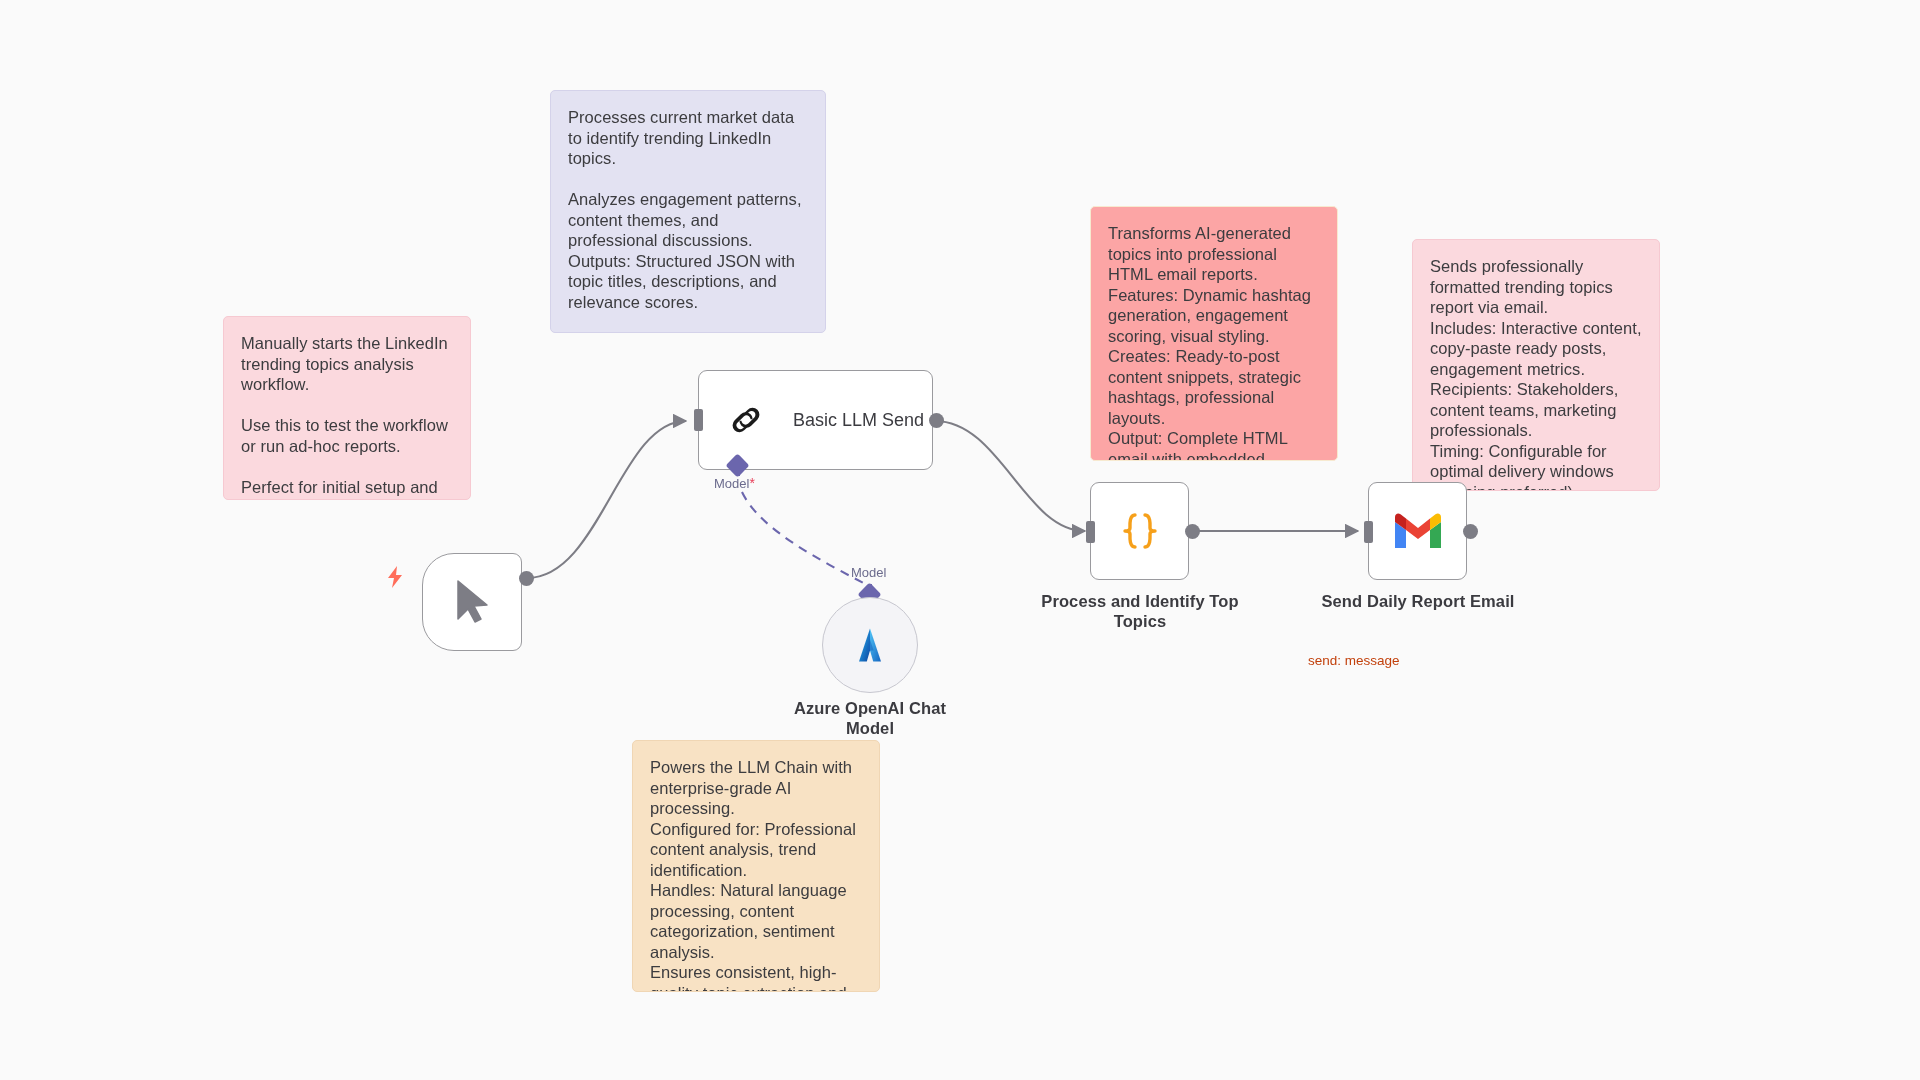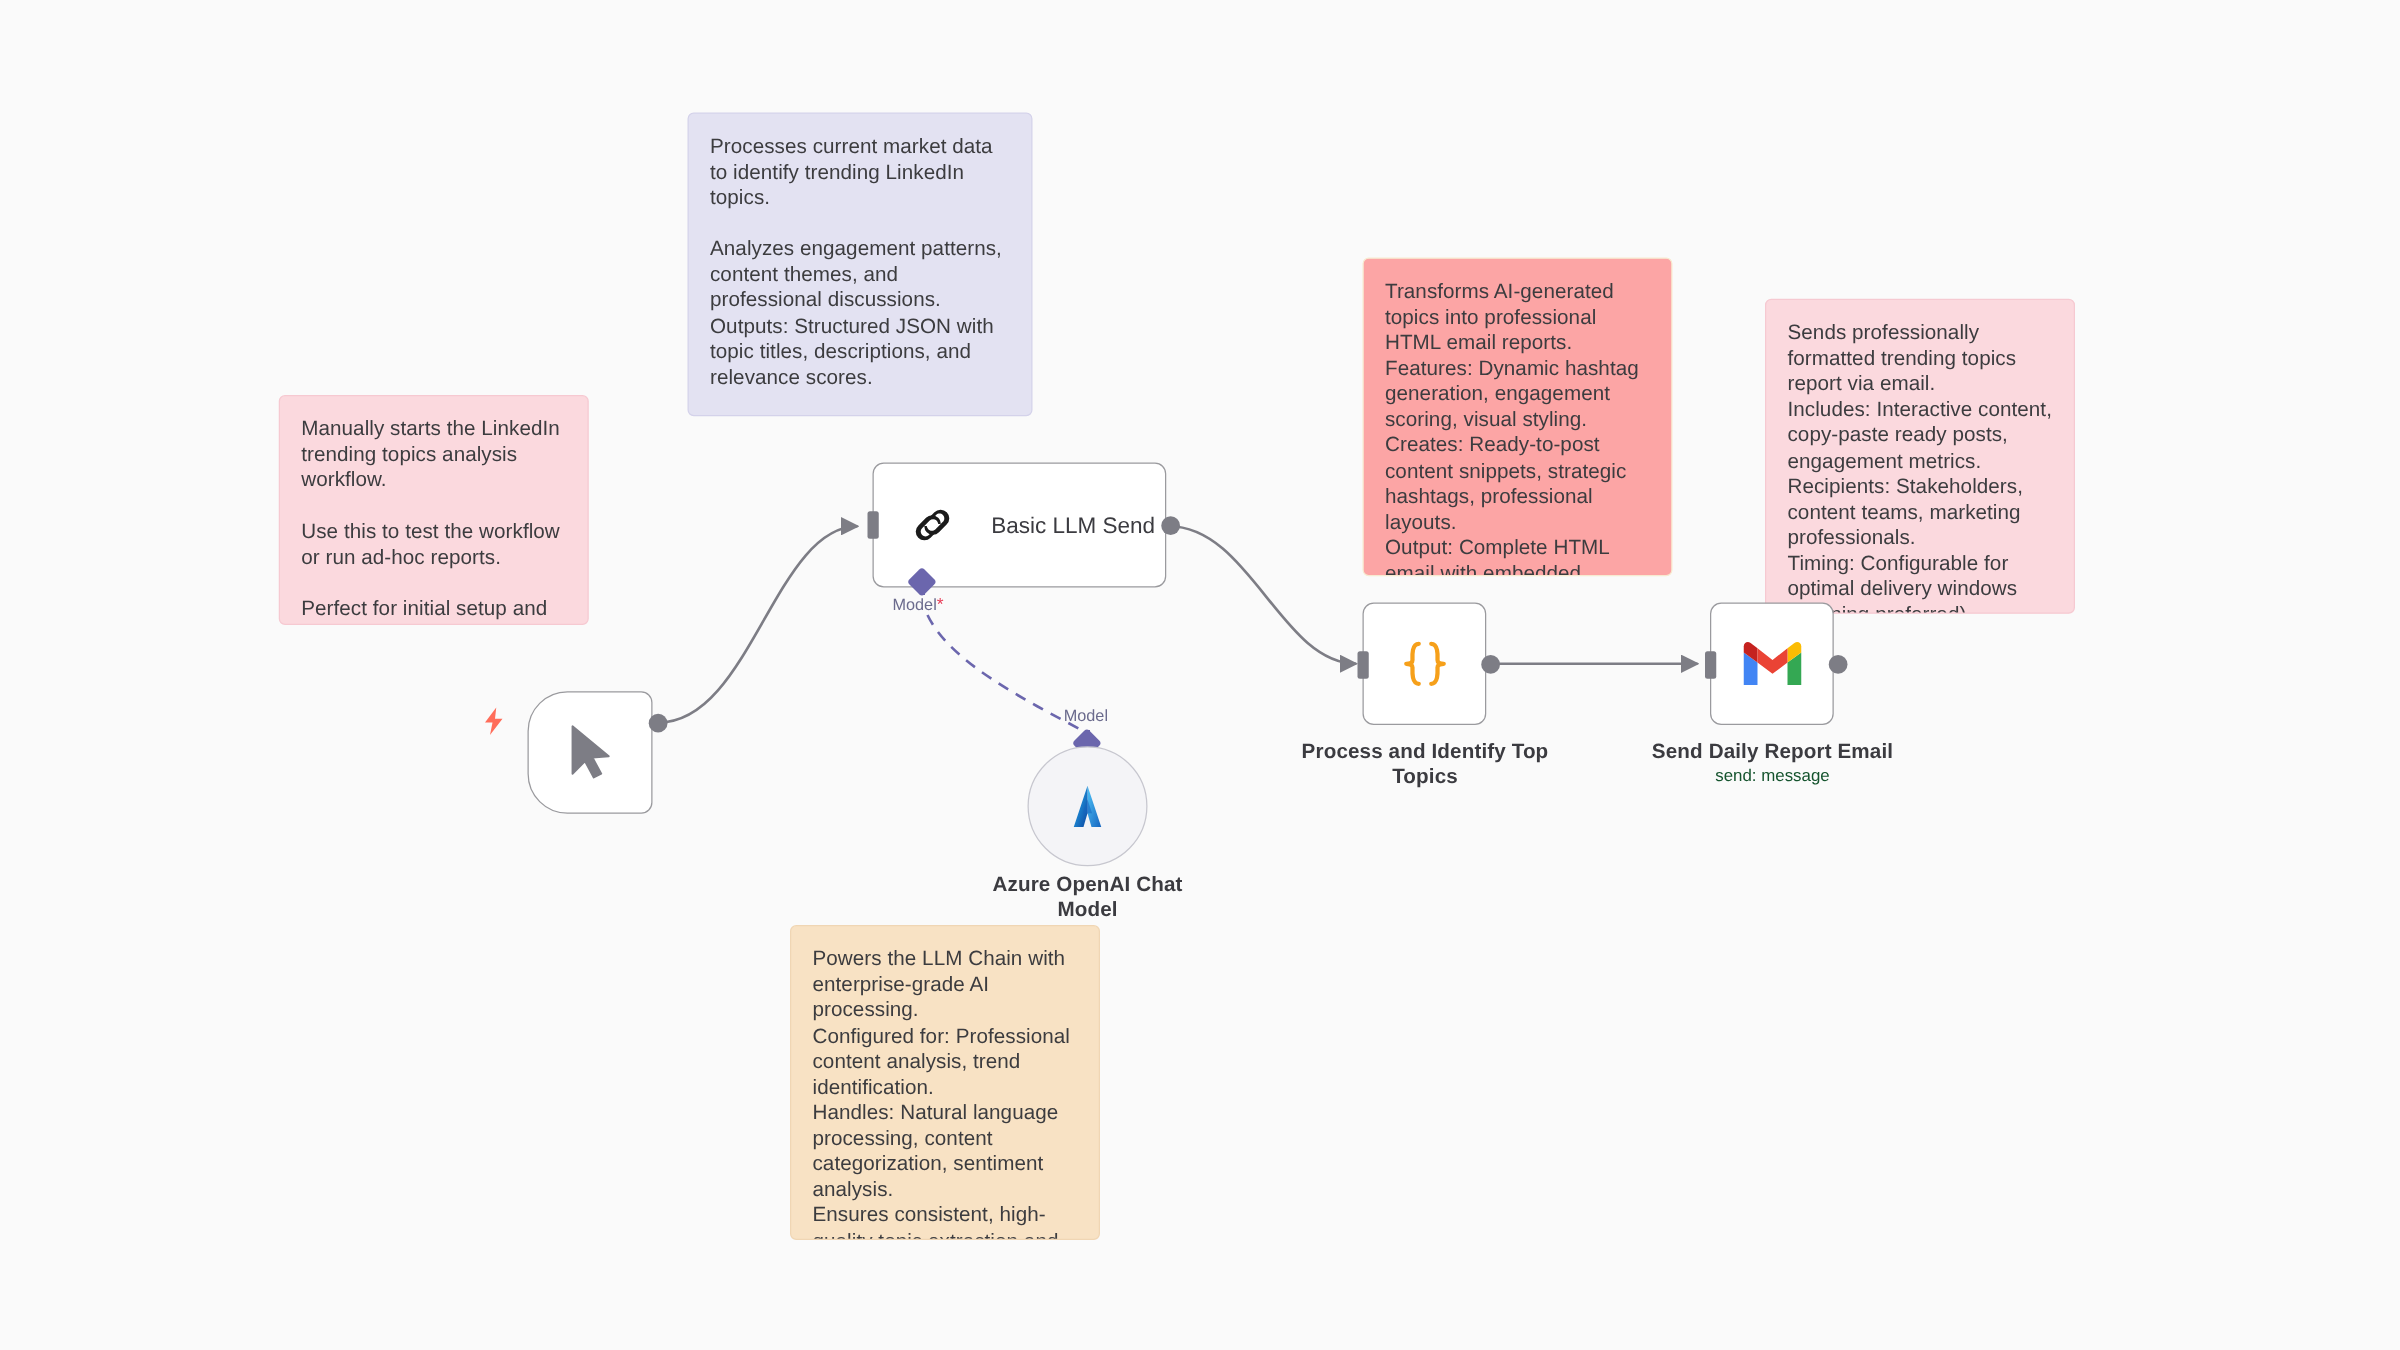--- a/index.html
+++ b/index.html
@@ -60,24 +60,24 @@
     position: absolute;
     text-align: center;
     font-size: 16.5px;
     font-weight: bold;
     color: #3b3b40;
     line-height: 20px;
     letter-spacing: 0.1px;
   }
   .node-sublabel {
     position: absolute;
-    text-align: center;
     font-size: 13.5px;
-    color: #14532d;
+    color: #c2410c;
     line-height: 16px;
+    margin-top: 40px;
   }
 
   
   .port-out {
     position: absolute;
     width: 15px; height: 15px;
     border-radius: 50%;
     background: #7d7d85;
   }
   .port-in {

